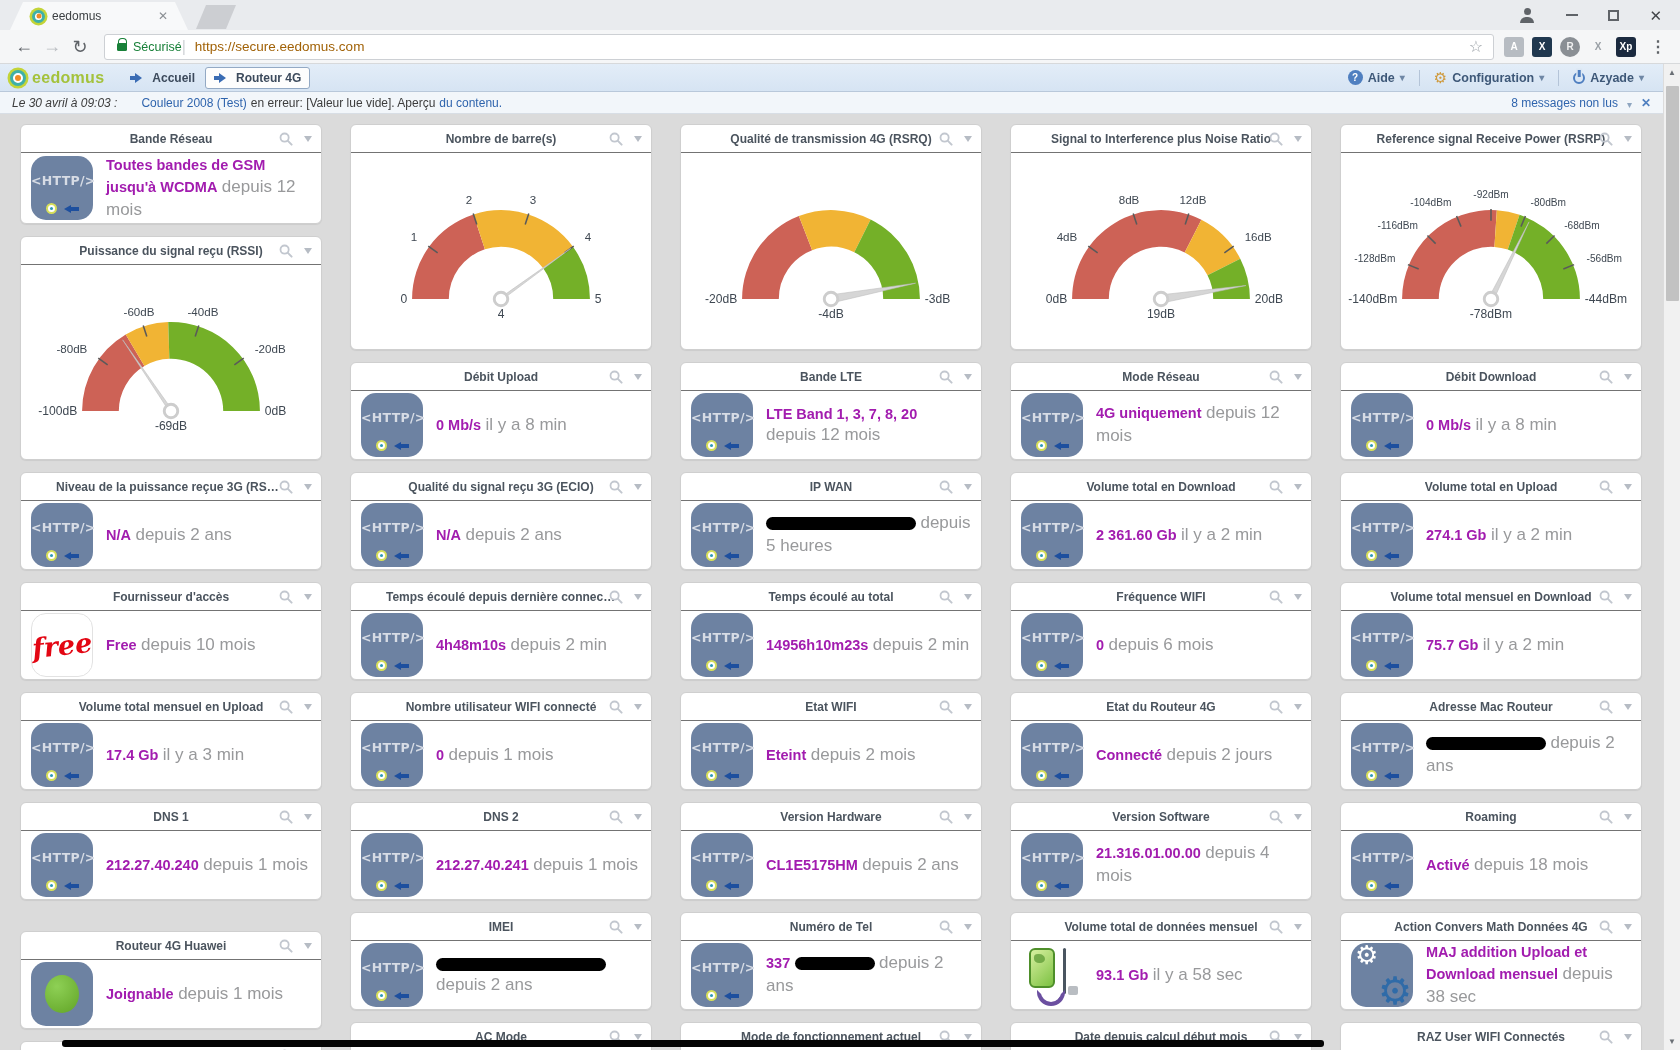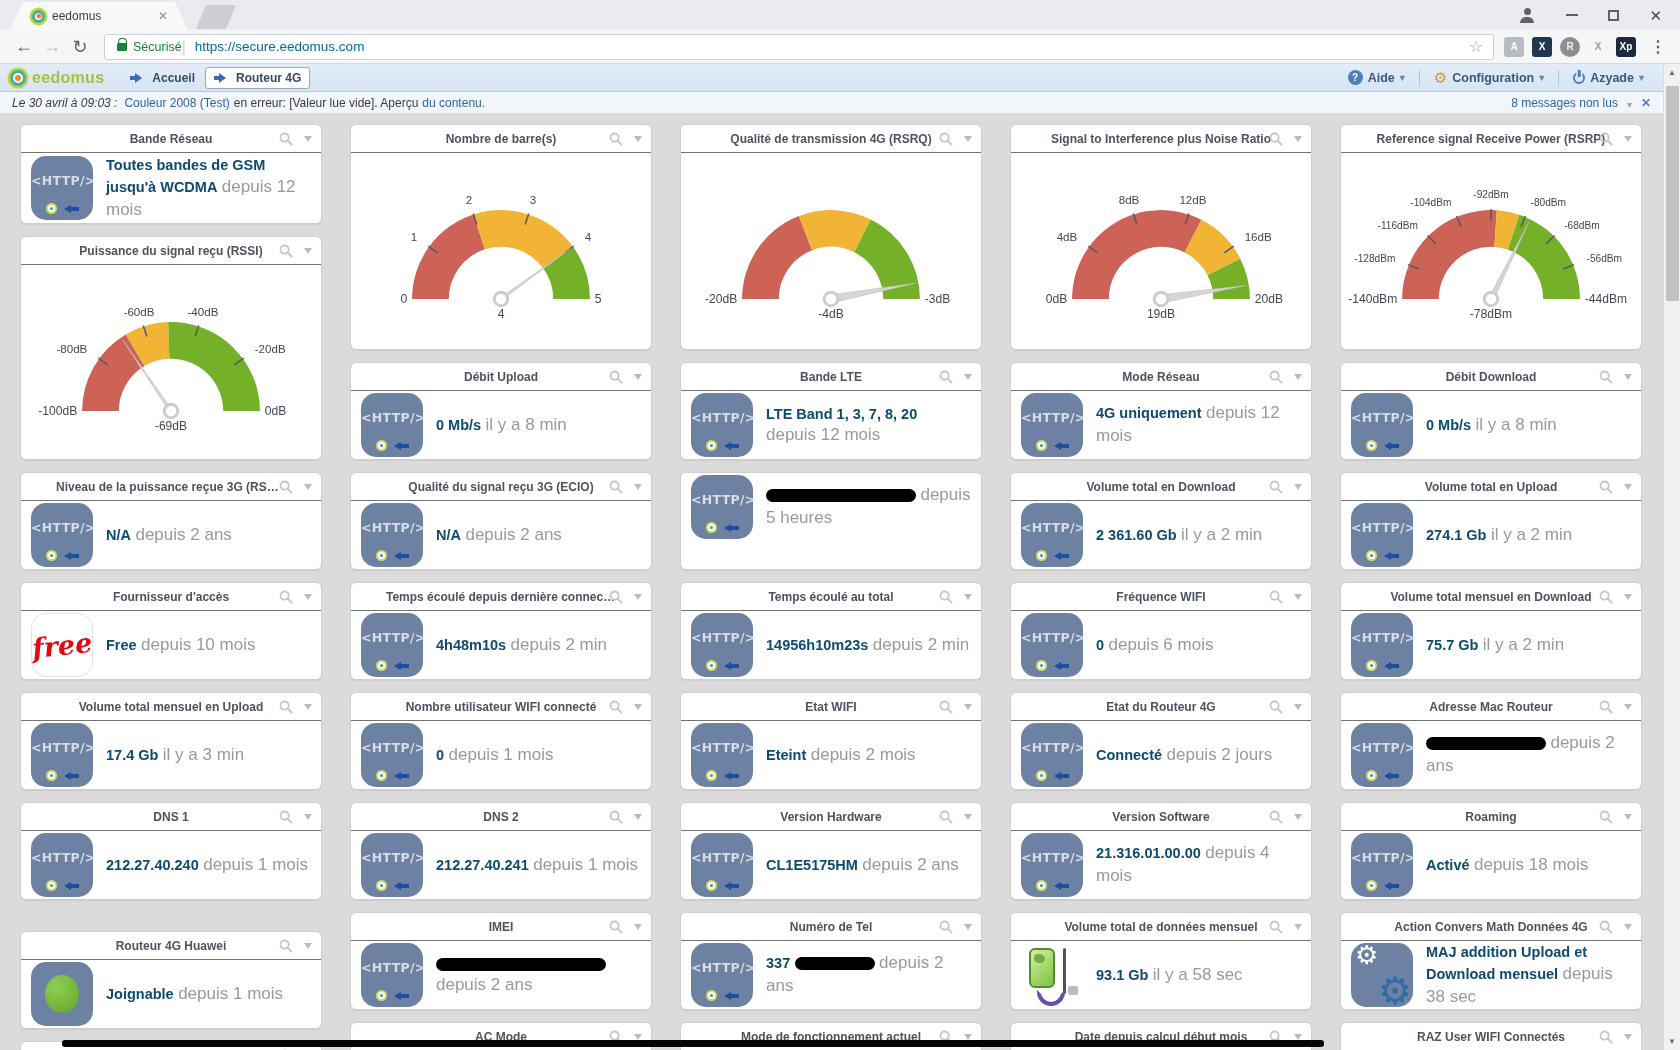--- a/index.html
+++ b/index.html
@@ -33,21 +33,21 @@
     border-bottom:1px solid #d7d9db; display:flex; align-items:center; padding:0 10px; }
   .navbtn { font-size:18px; color:#5f6368; width:28px; text-align:center; }
   .navbtn.disabled { color:#b9bdc2; }
   .urlbar { flex:1; height:26px; margin:0 10px; background:#fff; border:1px solid #cdd0d4; border-radius:3px;
     display:flex; align-items:center; padding:0 10px; }
   .lock { width:10px; height:8px; background:#188038; border-radius:1.5px; position:relative; margin:0 6px 0 2px; }
   .lock::before { content:""; position:absolute; left:1.2px; top:-5px; width:7px; height:6px;
     border:1.6px solid #188038; border-bottom:none; border-radius:4px 4px 0 0; }
   .secure { color:#188038; font-size:12.5px; margin-right:0; }
   .urlsep { color:#d0d3d7; margin-right:9px; }
-  .url { color:#0369a1; font-size:13.5px; flex:1; }
+  .url { color:#a16207; font-size:13.5px; flex:1; }
   .star { color:#9aa0a6; font-size:16px; }
   .extrow { display:flex; align-items:center; gap:8px; margin-right:6px; }
   .ext { width:20px; height:20px; border-radius:3px; display:flex; align-items:center; justify-content:center;
     font-size:10px; font-weight:bold; }
   .menudots { font-size:16px; color:#5f6368; font-weight:bold; margin:0 4px 0 8px; letter-spacing:0; }
 
   
   #appheader { position:absolute; top:64px; left:0; width:1680px; height:28px;
     background:linear-gradient(#e3edf8,#d6e4f3); border-bottom:1px solid #b9c8da;
     display:flex; align-items:center; padding:0 10px; }
@@ -67,21 +67,21 @@
   .helpico { width:15px; height:15px; border-radius:50%; background:#4f7fc0; color:#fff; font-size:10px;
     display:flex; align-items:center; justify-content:center; }
   .gearico { color:#cf9a3d; font-size:15px; font-family:"DejaVu Sans",sans-serif; }
   .pwrico { width:12px; height:12px; border:2px solid #4f7fc0; border-radius:50%; position:relative; }
   .pwrico::before { content:""; position:absolute; left:50%; top:-4px; transform:translateX(-50%);
     width:2.5px; height:7px; background:#4f7fc0; box-shadow:0 0 0 1.5px #dbe7f4; }
 
   
   #notifbar { position:absolute; top:92px; left:0; width:1663px; height:22px; background:#f2f6fa;
     border-bottom:1px solid #d8dee5; display:flex; align-items:center; padding:0 12px; font-size:12px; }
-  .nprefix { font-style:italic; color:#3c3c3c; margin-right:3px; }
+  .nprefix { font-style:italic; color:#3c3c3c; margin-right:20px; }
   .nlink { color:#2f64ad; margin:0 4px; }
   .nmid { color:#3c3c3c; }
   .nright { margin-left:auto; display:flex; align-items:flex-end; gap:9px; }
   .nunread { color:#2f64ad; }
   .ncaret { color:#8fa6c0; font-size:10px; }
   .nclose { color:#4f7fc0; font-size:12px; font-weight:bold; }
 
   
   #content { position:absolute; top:114px; left:0; width:1663px; height:936px; background:#dbdbdb; overflow:hidden; }
   #grid { display:flex; gap:28px; padding:10px 0 0 20px; }
@@ -91,21 +91,21 @@
   .chead { position:relative; height:28px; border-bottom:1px solid #737373; display:flex;
     align-items:center; justify-content:center; }
   .ctitle { font-size:12px; font-weight:bold; color:#4b545e; max-width:230px; white-space:nowrap;
     overflow:hidden; text-overflow:ellipsis; }
   .mag { position:absolute; right:28px; top:7px; }
   .caret { position:absolute; right:9px; top:11px; width:0; height:0;
     border:4.5px solid transparent; border-top:6px solid #b6bcc4; }
   .cbody { display:flex; align-items:center; padding:3px 10px; gap:13px; height:calc(100% - 28px); }
   .gbody { padding:0 4px; }
   .vwrap { line-height:1.35; max-width:208px; }
-  .val { font-weight:bold; font-size:14.5px; color:#0c4a6e; }
+  .val { font-weight:bold; font-size:14.5px; color:#a21caf; }
   .sfx { font-size:17px; color:#98999b; }
   .redact { display:inline-block; height:13px; background:#000; border-radius:7px; vertical-align:middle; }
 
   
   .icon-http { width:62px; height:64px; border-radius:15px; background:#6d82a2; position:relative; flex:0 0 auto; }
   .hlabel { position:absolute; top:17px; left:0; right:0; text-align:center; color:#d7dce5;
     font-weight:bold; font-size:12.5px; letter-spacing:.3px; font-family:"DejaVu Sans",sans-serif; }
   .hrow { position:absolute; bottom:6px; left:0; right:0; display:flex; justify-content:center; align-items:center; }
   .tgt { width:11px; height:11px; border-radius:50%; background:#fff; border:2px solid #d6de59; position:relative; }
   .tgt::after { content:""; position:absolute; inset:2px; border-radius:50%; background:#2e9bb5; }
@@ -600,20 +600,28 @@
               <div class="hrow">
                 <span class="tgt"></span>
                 <span class="arw"></span>
                 <span class="arwt"></span>
               </div>
             </div>
             <div class="vwrap"><span class="val">LTE Band 1, 3, 7, 8, 20</span> <span class="sfx">depuis 12 mois</span></div>
           </div>
         </div>
         <div class="card" style="height: 98px;">
+          <div class="chead">
+            <span class="ctitle">IP WAN</span>
+            <span class="mag"><svg width="14" height="14" viewBox="0 0 14 14">
+                <circle cx="5.6" cy="5.6" r="4.1" fill="none" stroke="#c2c7cf" stroke-width="1.8"></circle>
+                <line x1="8.9" y1="8.9" x2="12.6" y2="12.6" stroke="#c2c7cf" stroke-width="2" stroke-linecap="round"></line>
+              </svg></span>
+            <span class="caret"></span>
+          </div>
           <div class="cbody">
             <div class="icon-http">
               <div class="hlabel">&lt;HTTP/&gt;</div>
               <div class="hrow">
                 <span class="tgt"></span>
                 <span class="arw"></span>
                 <span class="arwt"></span>
               </div>
             </div>
             <div class="vwrap"><span class="redact" style="width: 150px;"></span> <span class="sfx">depuis 5 heures</span></div>

